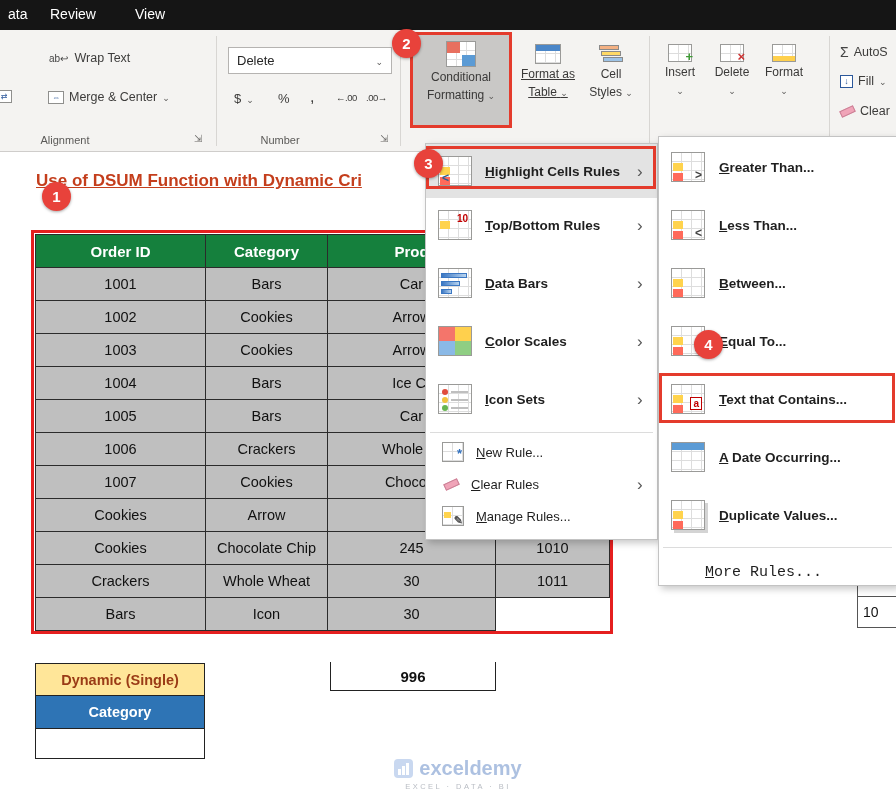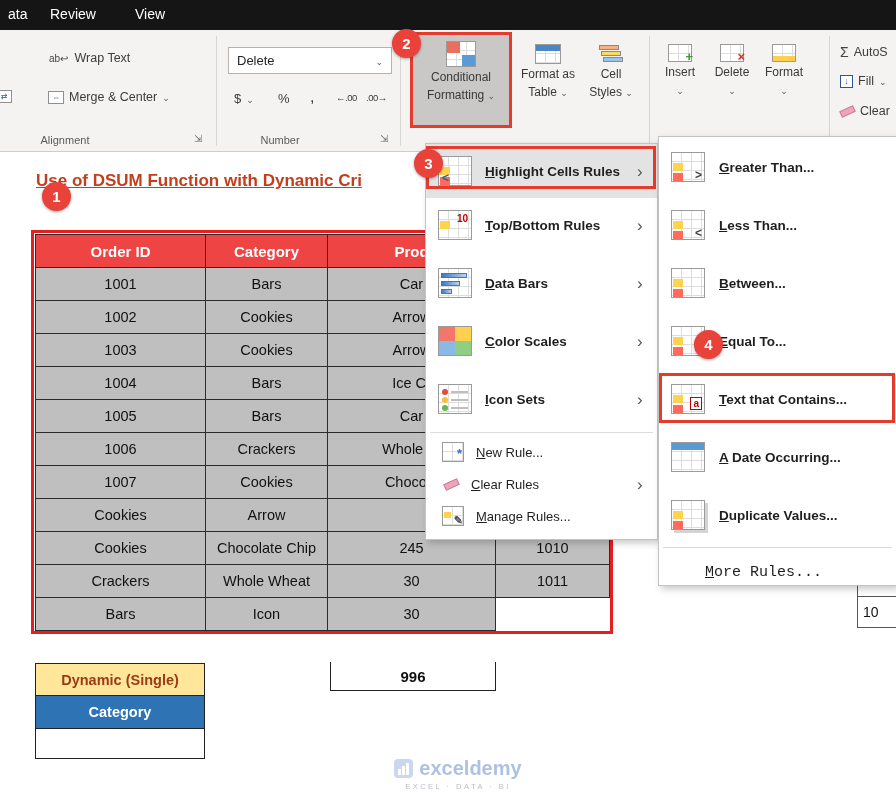--- a/index.html
+++ b/index.html
@@ -45,21 +45,21 @@
   .wicon { font-size:10px; color:#444; border:1px solid transparent; }
   .micon { width:16px; height:13px; border:1px solid #8f8f8d; font-size:8px; color:#2b579a; display:flex; align-items:center; justify-content:center; background:#fff; flex:none; }
   .fillicon { width:13px; height:13px; border:1px solid #2b579a; color:#2b579a; font-size:9px; display:flex; align-items:center; justify-content:center; background:#fff; flex:none; }
   .eraser { width:15px; height:7px; background:#f0a4b8; border:1px solid #c97f95; transform:rotate(-25deg); flex:none; }
   .sigma { font-size:14px; color:#444; }
 
   
   .sheet-title { left:36px; top:171px; font-size:17px; font-weight:bold; color:#c43e1c; text-decoration:underline; z-index:1; white-space:nowrap; }
   .main-table { left:35px; top:234px; display:grid; grid-template-columns:170px 122px 168px 114px; grid-auto-rows:33px; z-index:1; border-left:1px solid #2b2b2b; border-top:1px solid #2b2b2b; }
   .tc { border-right:1px solid #2b2b2b; border-bottom:1px solid #2b2b2b; display:flex; align-items:center; justify-content:center; font-size:14.5px; color:#111; background:#bfbfbf; overflow:hidden; white-space:nowrap; }
-  .tc.th { background:#ef4444; color:#fff; font-weight:bold; font-size:15px; }
+  .tc.th { background:#15803d; color:#fff; font-weight:bold; font-size:15px; }
   .redframe { border:3px solid #e51f1f; z-index:6; pointer-events:none; }
   .crit { left:35px; top:663px; width:170px; z-index:1; }
   .crit .row { width:170px; border:1px solid #222; border-top:none; display:flex; align-items:center; justify-content:center; font-size:14.5px; }
   .crit .row:first-child { border-top:1px solid #222; }
   .crit-head { height:33px; background:#ffe699; color:#9a3b16; font-weight:bold; }
   .crit-field { height:33px; background:#2e74b5; color:#fff; font-weight:bold; }
   .crit-val { height:30px; background:#fff; }
   .dsum { left:330px; top:662px; width:166px; z-index:1; }
   .dsum-head { width:166px; height:69px; background:#c6e0b4; border:1px solid #222; display:flex; align-items:center; justify-content:center; color:#538135; font-weight:bold; font-size:15px; }
   .dsum-val { width:166px; height:29px; background:#fff; border:1px solid #222; border-top:none; display:flex; align-items:center; justify-content:center; font-weight:bold; font-size:15px; color:#111; }
@@ -177,21 +177,21 @@
 
     <div class="bigbtn cfbtn">
       <span class="gi gi-cf">
           <i class="tl"></i>
           <i class="br"></i>
         </span>
       <span class="bb-line">Conditional</span>
       <span class="bb-line"><span>Formatting</span> <span class="caret"></span></span>
     </div>
 
-    <div class="bigbtn" style="left:516px; top:8px; width:64px;">
+    <div class="bigbtn" style="left:516px; top:8px; width:64px;text-decoration:underline;">
       <span class="gi gi-fat">
           <i class="hdr"></i>
         </span>
       <span class="bb-line">Format as</span>
       <span class="bb-line"><span>Table</span> <span class="caret"></span></span>
     </div>
 
     <div class="bigbtn" style="left:583px; top:8px; width:56px;">
       <span class="chipstack">
           <i class="chip ch1"></i>

